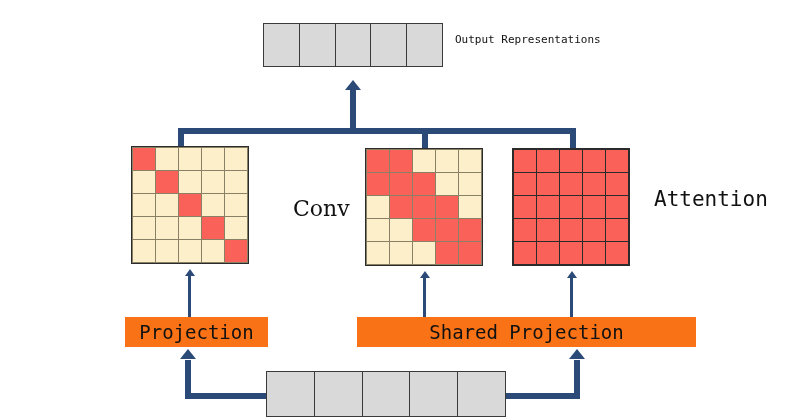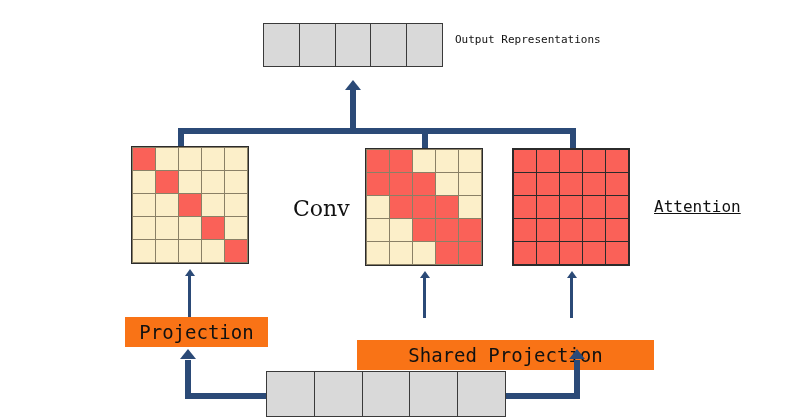--- a/index.html
+++ b/index.html
@@ -197,34 +197,34 @@
       <div class="mcell on"></div>
       <div class="mcell on"></div>
       <div class="mcell on"></div>
       <div class="mcell on"></div>
       <div class="mcell on"></div>
     </div>
 
 
   <div class="label serif" id="label-conv" style="left:293px; top:198px; font-size:22px;">Conv</div>
 
-  <div class="label" id="label-attention" style="left:654px; top:199px; font-size:16px;text-decoration:underline;">Attention</div>
+  <div class="label" id="label-attention" style="left:654px; top:189px; font-size:21px;">Attention</div>
 
   <div class="wire thin-v" style="left:188px; top:276px; height:42px;"></div>
   <div class="arrow-up small" style="left:185px; top:269px;"></div>
 
   <div class="wire thin-v" style="left:423px; top:278px; height:40px;"></div>
   <div class="arrow-up small" style="left:420px; top:271px;"></div>
 
   <div class="wire thin-v" style="left:570px; top:278px; height:40px;"></div>
   <div class="arrow-up small" style="left:567px; top:271px;"></div>
 
   <div class="proj-box" id="proj-left" style="left:125px; top:317px; width:143px; height:30px; font-size:19px;">Projection</div>
 
-  <div class="proj-box" id="proj-shared" style="left:357px; top:317px; width:297px; height:30px; font-size:19px;margin-top:23px;">Shared Projection</div>
+  <div class="proj-box" id="proj-shared" style="left:357px; top:317px; width:339px; height:30px; font-size:19px;">Shared Projection</div>
 
   <div class="wire thick-h" style="left:185px; top:393px; width:95px;"></div>
   <div class="wire thick-v" style="left:185px; top:360px; height:36px;"></div>
   <div class="arrow-up" style="left:180px; top:349px;"></div>
 
   <div class="wire thick-h" style="left:500px; top:393px; width:80px;"></div>
   <div class="wire thick-v" style="left:574px; top:360px; height:36px;"></div>
   <div class="arrow-up" style="left:569px; top:349px;"></div>
 
   <div class="token-row" id="input-row" style="left:266px; top:371px; width:240px; height:46px;">

